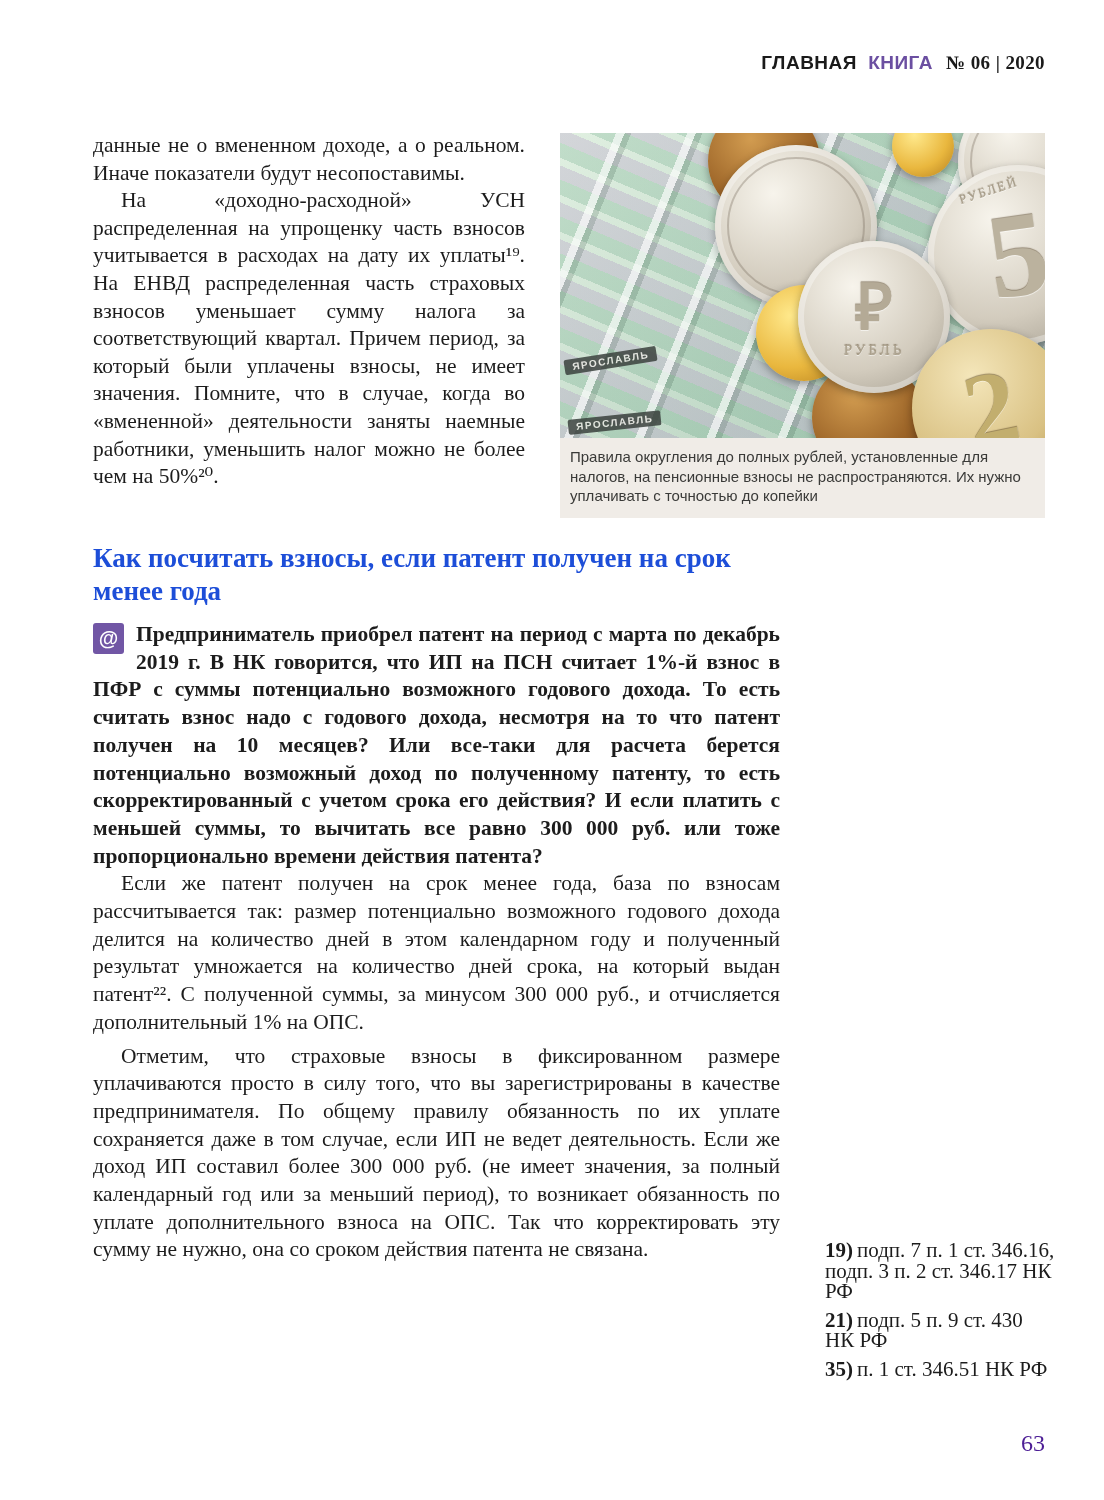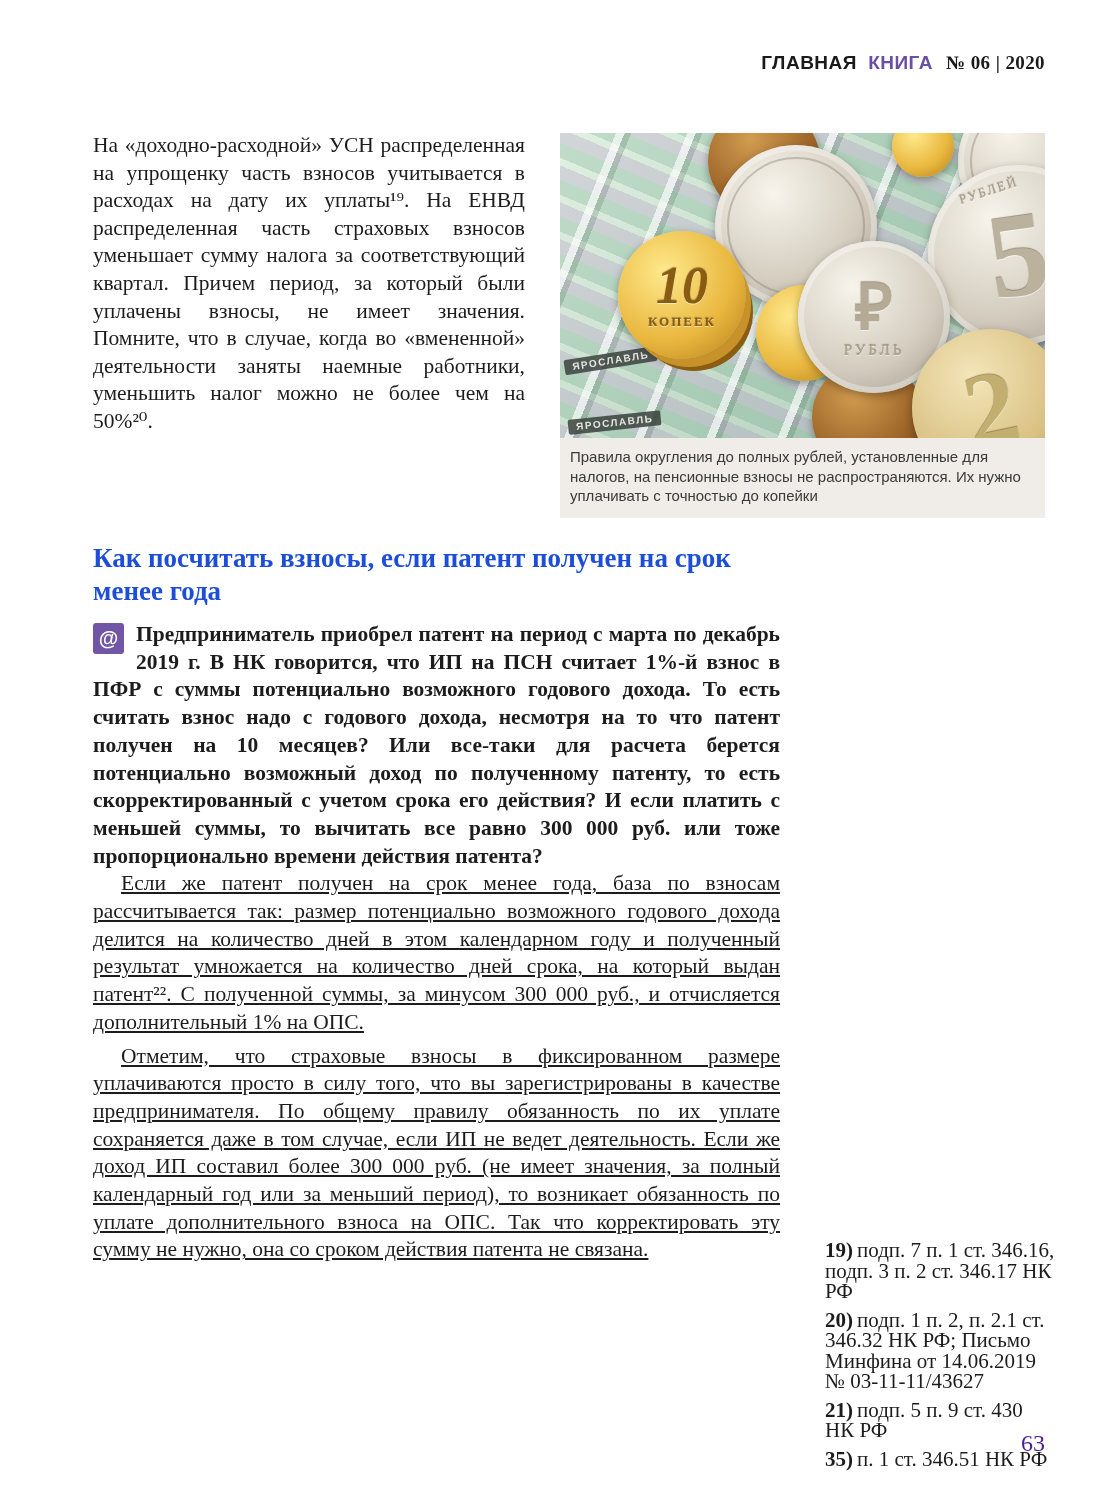--- a/index.html
+++ b/index.html
@@ -116,21 +116,21 @@
   .question { font-weight: bold; }
   .q-icon {
     float: left; width: 31px; height: 31px; margin: 2px 12px 0 0;
     background: #7156a5; border-radius: 3px;
     color: #ffffff; font-family: "Liberation Sans", sans-serif;
     font-size: 20px; font-weight: bold;
     display: flex; align-items: center; justify-content: center;
   }
   .answer p { margin: 0; }
   .answer .a1 { margin-top: 9px; }
-  .answer .indent { text-indent: 28px; text-decoration: underline; }
+  .answer .indent { text-indent: 28px; }
   .answer .a3 { margin-top: 6px; }
 
   
   .footnotes {
     position: absolute; left: 825px; top: 1240px; width: 232px;
     font-size: 21px; line-height: 20.5px; color: #1c1c1c;
   }
   .footnote { margin-bottom: 8px; }
   .footnote b { margin-right: 4px; }
 
@@ -145,20 +145,21 @@
 
 <div class="page">
 
   <div class="header">
     <span class="brand-black">ГЛАВНАЯ</span>
     <span class="brand-purple">КНИГА</span>
     <span class="issue">№ 06 | 2020</span>
   </div>
 
   <div class="intro">
+    <p>данные не о вмененном доходе, а о реальном. Иначе показатели будут несопоставимы.</p>
     <p>На «доходно-расходной» УСН распределенная на упрощенку часть взносов учитывается в расходах на дату их уплаты¹⁹. На ЕНВД распределенная часть страховых взносов уменьшает сумму налога за соответствующий квартал. Причем период, за который были уплачены взносы, не имеет значения. Помните, что в случае, когда во «вмененной» деятельности заняты наемные работники, уменьшить налог можно не более чем на 50%²⁰.</p>
   </div>
 
   <div class="photo-block">
     <div class="photo">
       <span class="ribbon ribbon-1">ЯРОСЛАВЛЬ</span>
       <span class="ribbon ribbon-2">ЯРОСЛАВЛЬ</span>
 
       <div class="coin coin-bronze c-br-top"></div>
       <div class="coin coin-silver c-sv-tr">
@@ -166,24 +167,20 @@
         </div>
       <div class="coin coin-gold c-gd-tr"></div>
       <div class="coin coin-silver c-eagle">
           <span class="inner-ring"></span>
         </div>
       <div class="coin coin-gold c-gd-mid"></div>
       <div class="coin coin-silver c-five">
         <span class="lbl engrave">РУБЛЕЙ</span>
         <span class="val engrave">5</span>
       </div>
-      <div class="coin coin-gold c-kopek">
-        <span class="val engrave">10</span>
-        <span class="lbl engrave">КОПЕЕК</span>
-      </div>
       <div class="coin coin-bronze c-br-bot"></div>
       <div class="coin coin-silver c-ruble">
         <span class="sign engrave">₽</span>
         <span class="lbl engrave">РУБЛЬ</span>
       </div>
       <div class="coin coin-palegold c-two">
         <span class="val engrave">2</span>
       </div>
     </div>
     <div class="caption">Правила округления до полных рублей, установленные для налогов, на пенсионные взносы не распространяются. Их нужно уплачивать с точностью до копейки</div>
@@ -200,23 +197,20 @@
       <p class="indent">Если же патент получен на срок менее года, база по взносам рассчитывается так: размер потенциально возможного годового дохода делится на количество дней в этом календарном году и полученный результат умножается на количество дней срока, на который выдан патент²². С полученной суммы, за минусом 300 000 руб., и отчисляется дополнительный 1% на ОПС.</p>
       <p class="indent a3">Отметим, что страховые взносы в фиксированном размере уплачиваются просто в силу того, что вы зарегистрированы в качестве предпринимателя. По общему правилу обязанность по их уплате сохраняется даже в том случае, если ИП не ведет деятельность. Если же доход ИП составил более 300 000 руб. (не имеет значения, за полный календарный год или за меньший период), то возникает обязанность по уплате дополнительного взноса на ОПС. Так что корректировать эту сумму не нужно, она со сроком действия патента не связана.</p>
     </div>
   </div>
 
   <div class="footnotes">
     <div class="footnote">
       <b>19)</b><span>подп. 7 п. 1 ст. 346.16, подп. 3 п. 2 ст. 346.17 НК РФ</span>
     </div>
     <div class="footnote">
-      <b>20)</b><span>подп. 1 п. 2, п. 2.1 ст. 346.32 НК РФ; Письмо Минфина от 14.06.2019 № 03-11-11/43627</span>
-    </div>
-    <div class="footnote">
       <b>21)</b><span>подп. 5 п. 9 ст. 430 НК РФ</span>
     </div>
     <div class="footnote">
       <b>35)</b><span>п. 1 ст. 346.51 НК РФ</span>
     </div>
   </div>
 
   <div class="page-num">63</div>
 
 </div>

